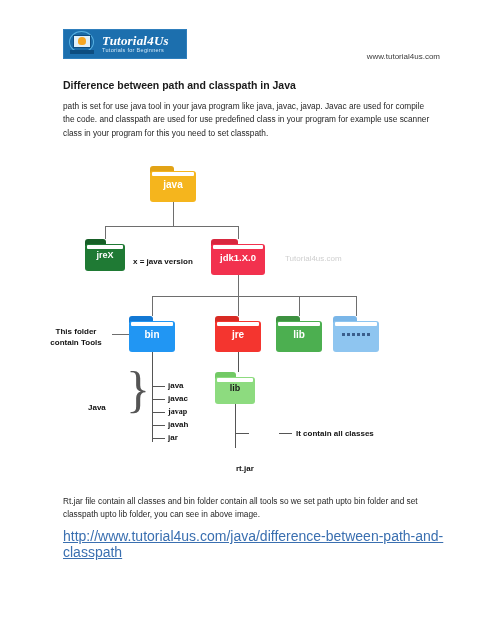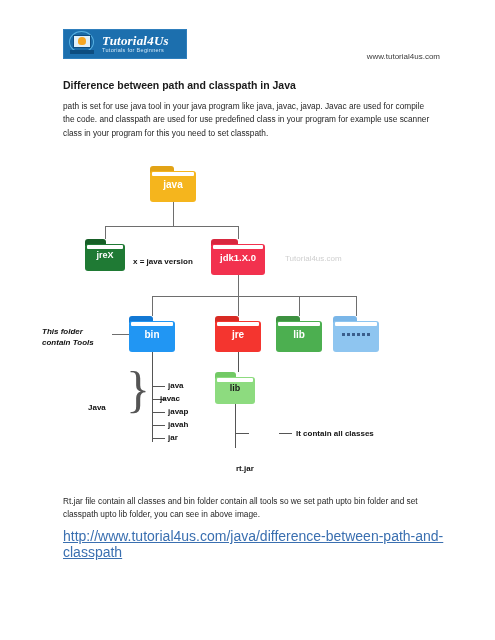--- a/index.html
+++ b/index.html
@@ -212,21 +212,21 @@
   .ln-v.dk { background: #555; }
   .ln-h.dk { background: #555; }
 
   .note {
     position: absolute;
     font-size: 8px;
     font-weight: bold;
     color: #111;
     line-height: 1.4;
   }
-  .note.right { text-align: left; font-style: italic; }
+  .note.right { text-align: center; }
 
   .tool-item {
     position: absolute;
     font-size: 8px;
     font-weight: bold;
     color: #111;
   }
   .brace {
     position: absolute;
     font-size: 50px;
@@ -336,24 +336,24 @@
 
     <div class="ln-v dk" style="left:152px; top:202px; height:90px;"></div>
 
     <div class="brace" style="left:126px; top:214px;">}</div>
     <div class="note" style="left:88px; top:252px;">Java</div>
 
     <div class="ln-h dk" style="left:152px; top:236px; width:13px;"></div>
     <div class="tool-item" style="left:168px; top:231px;">java</div>
 
     <div class="ln-h dk" style="left:152px; top:249px; width:13px;"></div>
-    <div class="tool-item" style="left:160px; top:244px;text-align:right;">javac</div>
+    <div class="tool-item" style="left:168px; top:244px;text-align:right;">javac</div>
 
     <div class="ln-h dk" style="left:152px; top:262px; width:13px;"></div>
-    <div class="tool-item" style="left:168px; top:257px;">javap</div>
+    <div class="tool-item" style="left:168px; top:257px;font-family:Liberation Serif, serif;">javap</div>
 
     <div class="ln-h dk" style="left:152px; top:275px; width:13px;"></div>
     <div class="tool-item" style="left:168px; top:270px;">javah</div>
 
     <div class="ln-h dk" style="left:152px; top:288px; width:13px;"></div>
     <div class="tool-item" style="left:168px; top:283px;">jar</div>
 
     <div class="ln-v dk" style="left:238px; top:202px; height:20px;"></div>
     <div class="folder sm" style="left:215px; top:222px;">
       <div class="tab" style="background:#72c965; width:21px;"></div>

